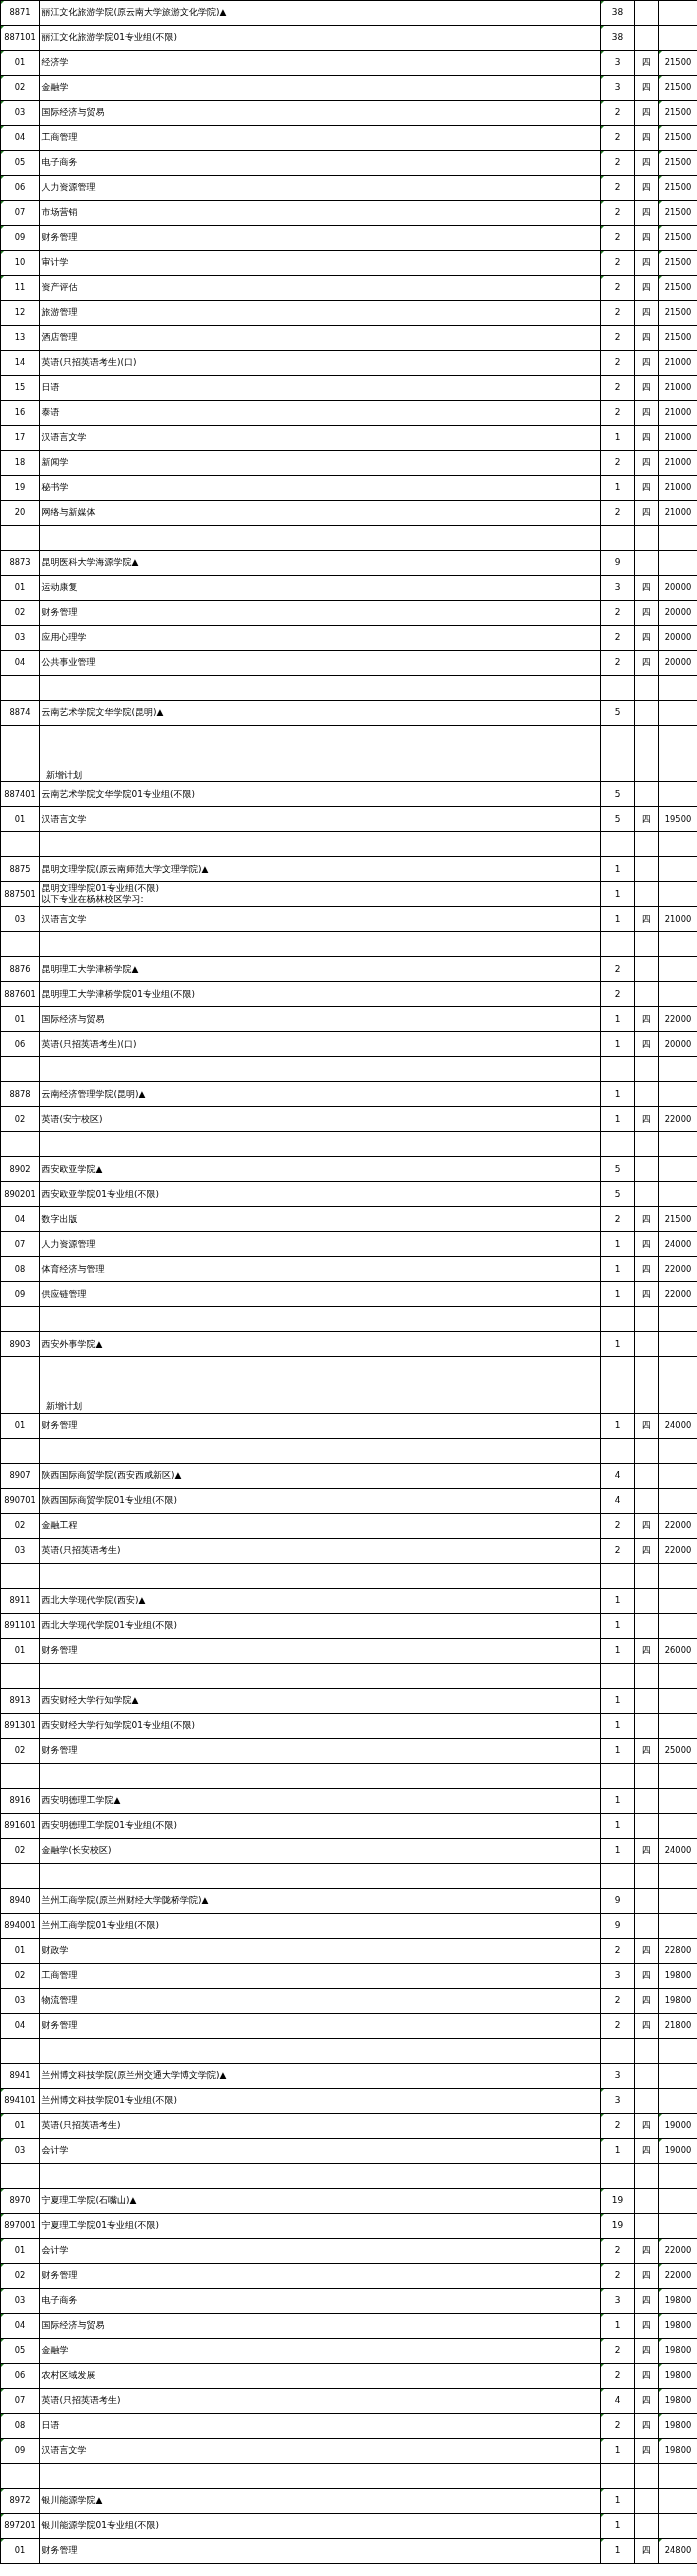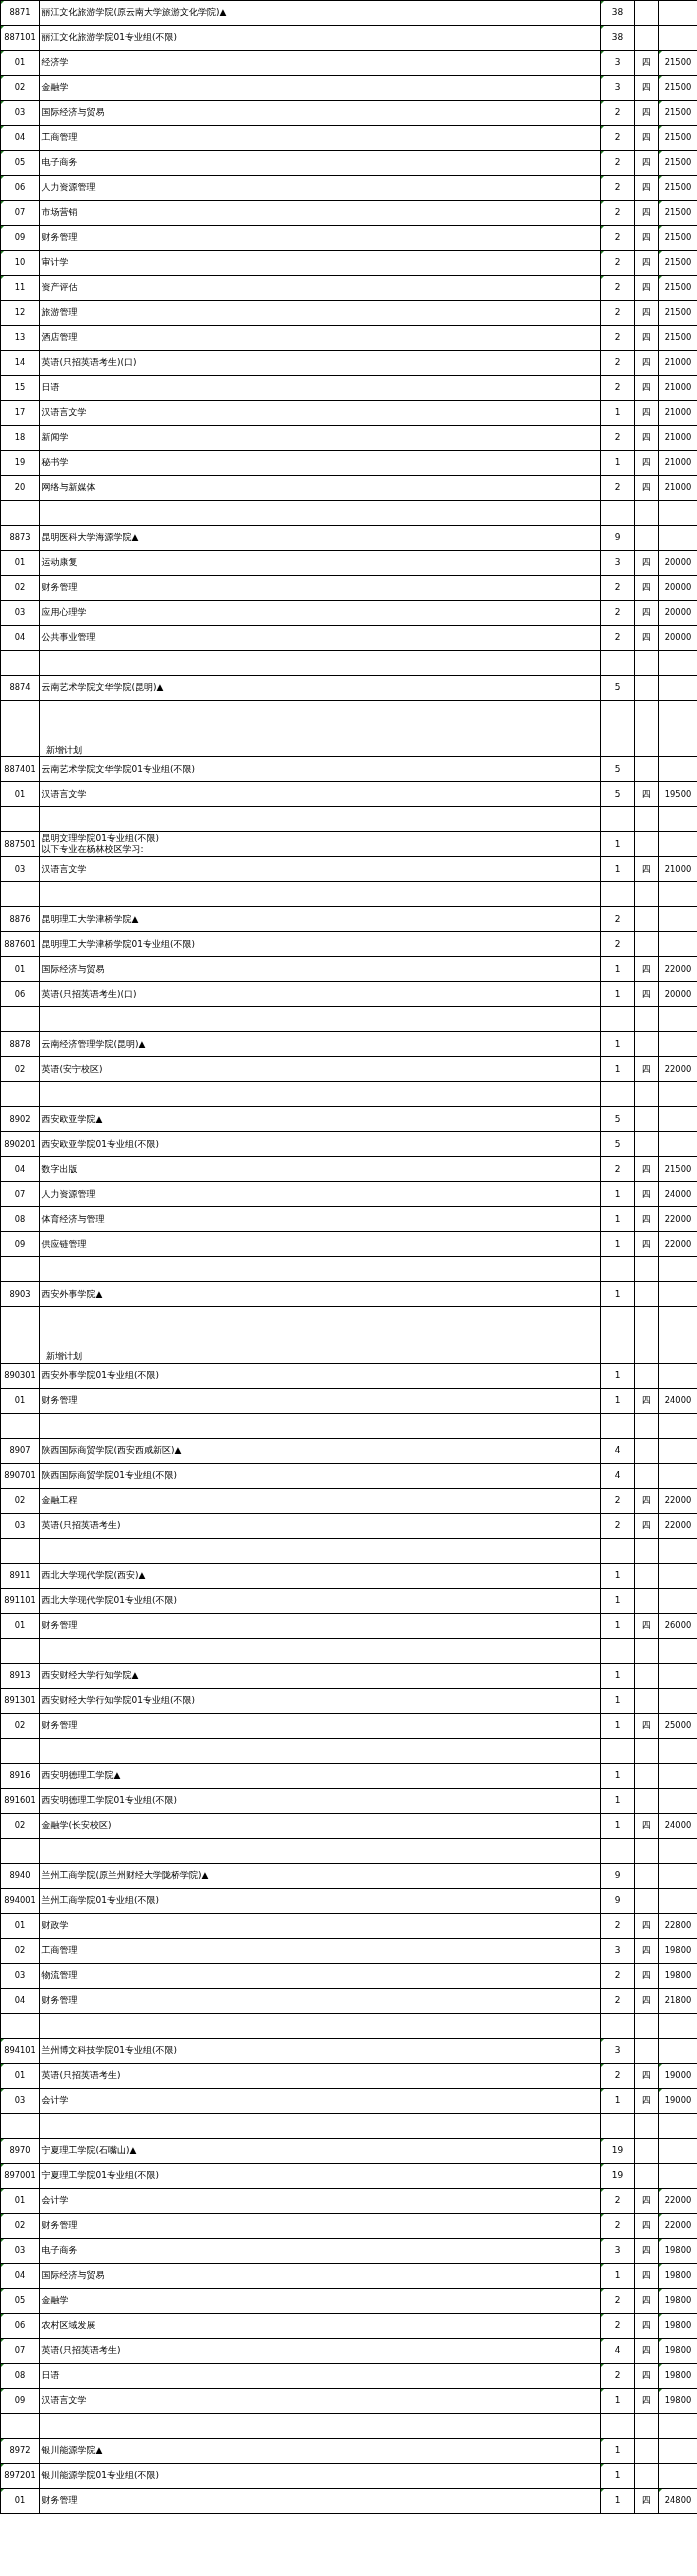--- a/index.html
+++ b/index.html
@@ -155,20 +155,27 @@
         <td class="c-fee"><span>21000</span></td>
       </tr>
       <tr>
         <td class="c-code"><span>15</span></td>
         <td class="c-name"><span>日语</span></td>
         <td class="c-num"><span>2</span></td>
         <td class="c-dur"><span>四</span></td>
         <td class="c-fee"><span>21000</span></td>
       </tr>
       <tr>
+        <td class="c-code"><span>16</span></td>
+        <td class="c-name"><span>泰语</span></td>
+        <td class="c-num"><span>2</span></td>
+        <td class="c-dur"><span>四</span></td>
+        <td class="c-fee"><span>21000</span></td>
+      </tr>
+      <tr>
         <td class="c-code"><span>17</span></td>
         <td class="c-name"><span>汉语言文学</span></td>
         <td class="c-num"><span>1</span></td>
         <td class="c-dur"><span>四</span></td>
         <td class="c-fee"><span>21000</span></td>
       </tr>
       <tr>
         <td class="c-code"><span>18</span></td>
         <td class="c-name"><span>新闻学</span></td>
         <td class="c-num"><span>2</span></td>
@@ -263,20 +270,27 @@
         <td class="c-code"><span>01</span></td>
         <td class="c-name"><span>汉语言文学</span></td>
         <td class="c-num"><span>5</span></td>
         <td class="c-dur"><span>四</span></td>
         <td class="c-fee"><span>19500</span></td>
       </tr>
       <tr>
         <td class="c-code"><span></span></td>
         <td class="c-name"><span></span></td>
         <td class="c-num"><span></span></td>
+        <td class="c-dur"><span></span></td>
+        <td class="c-fee"><span></span></td>
+      </tr>
+      <tr>
+        <td class="c-code"><span>8875</span></td>
+        <td class="c-name"><span>昆明文理学院(原云南师范大学文理学院)▲</span></td>
+        <td class="c-num"><span>1</span></td>
         <td class="c-dur"><span></span></td>
         <td class="c-fee"><span></span></td>
       </tr>
       <tr>
         <td class="c-code"><span>887501</span></td>
         <td class="c-name two-line">
           <span>昆明文理学院01专业组(不限)</span>
           <span>以下专业在杨林校区学习:</span>
         </td>
         <td class="c-num"><span>1</span></td>
@@ -410,27 +424,20 @@
         <td class="c-fee"><span></span></td>
       </tr>
       <tr>
         <td class="c-code"><span></span></td>
         <td class="c-name"><span class="note">新增计划</span></td>
         <td class="c-num"><span></span></td>
         <td class="c-dur"><span></span></td>
         <td class="c-fee"><span></span></td>
       </tr>
       <tr>
-        <td class="c-code"><span>890301</span></td>
-        <td class="c-name"><span>西安外事学院01专业组(不限)</span></td>
-        <td class="c-num"><span>1</span></td>
-        <td class="c-dur"><span></span></td>
-        <td class="c-fee"><span></span></td>
-      </tr>
-      <tr>
         <td class="c-code"><span>01</span></td>
         <td class="c-name"><span>财务管理</span></td>
         <td class="c-num"><span>1</span></td>
         <td class="c-dur"><span>四</span></td>
         <td class="c-fee"><span>24000</span></td>
       </tr>
       <tr>
         <td class="c-code"><span></span></td>
         <td class="c-name"><span></span></td>
         <td class="c-num"><span></span></td>
@@ -595,20 +602,27 @@
         <td class="c-code"><span>04</span></td>
         <td class="c-name"><span>财务管理</span></td>
         <td class="c-num"><span>2</span></td>
         <td class="c-dur"><span>四</span></td>
         <td class="c-fee"><span>21800</span></td>
       </tr>
       <tr>
         <td class="c-code"><span></span></td>
         <td class="c-name"><span></span></td>
         <td class="c-num"><span></span></td>
+        <td class="c-dur"><span></span></td>
+        <td class="c-fee"><span></span></td>
+      </tr>
+      <tr>
+        <td class="c-code"><span>8941</span></td>
+        <td class="c-name"><span>兰州博文科技学院(原兰州交通大学博文学院)▲</span></td>
+        <td class="c-num"><span>3</span></td>
         <td class="c-dur"><span></span></td>
         <td class="c-fee"><span></span></td>
       </tr>
       <tr>
         <td class="c-code tri"><span>894101</span></td>
         <td class="c-name"><span>兰州博文科技学院01专业组(不限)</span></td>
         <td class="c-num tri"><span>3</span></td>
         <td class="c-dur"><span></span></td>
         <td class="c-fee"><span></span></td>
       </tr>

